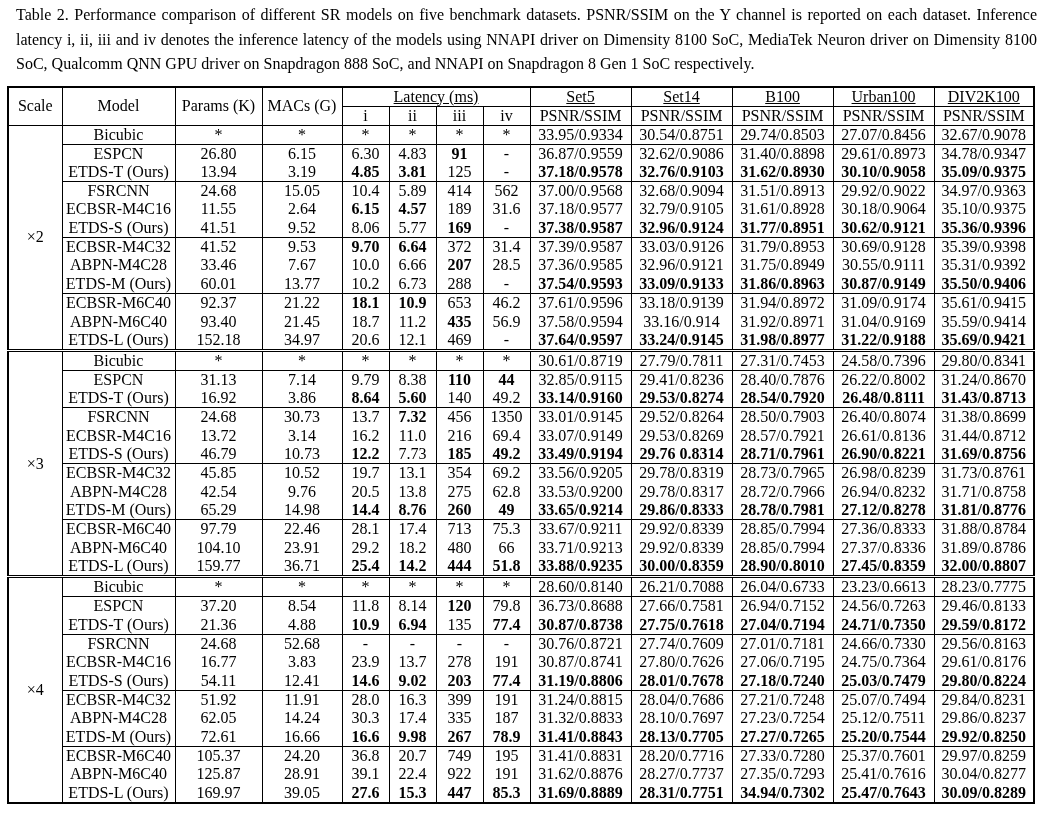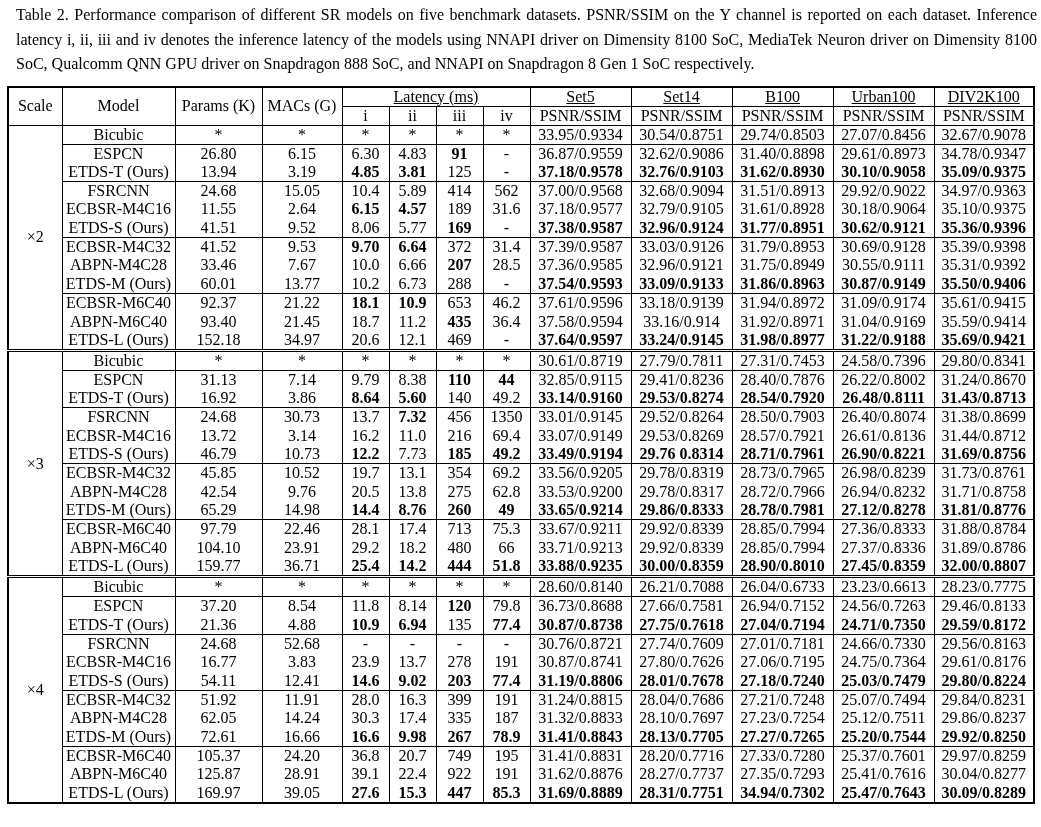--- a/index.html
+++ b/index.html
@@ -227,21 +227,21 @@
         <td>31.09/0.9174</td>
         <td>35.61/0.9415</td>
       </tr>
       <tr>
         <td>ABPN-M6C40</td>
         <td>93.40</td>
         <td>21.45</td>
         <td>18.7</td>
         <td>11.2</td>
         <td class="b">435</td>
-        <td>36.4</td>
+        <td>56.9</td>
         <td>37.58/0.9594</td>
         <td>33.16/0.914</td>
         <td>31.92/0.8971</td>
         <td>31.04/0.9169</td>
         <td>35.59/0.9414</td>
       </tr>
       <tr>
         <td>ETDS-L (Ours)</td>
         <td>152.18</td>
         <td>34.97</td>

